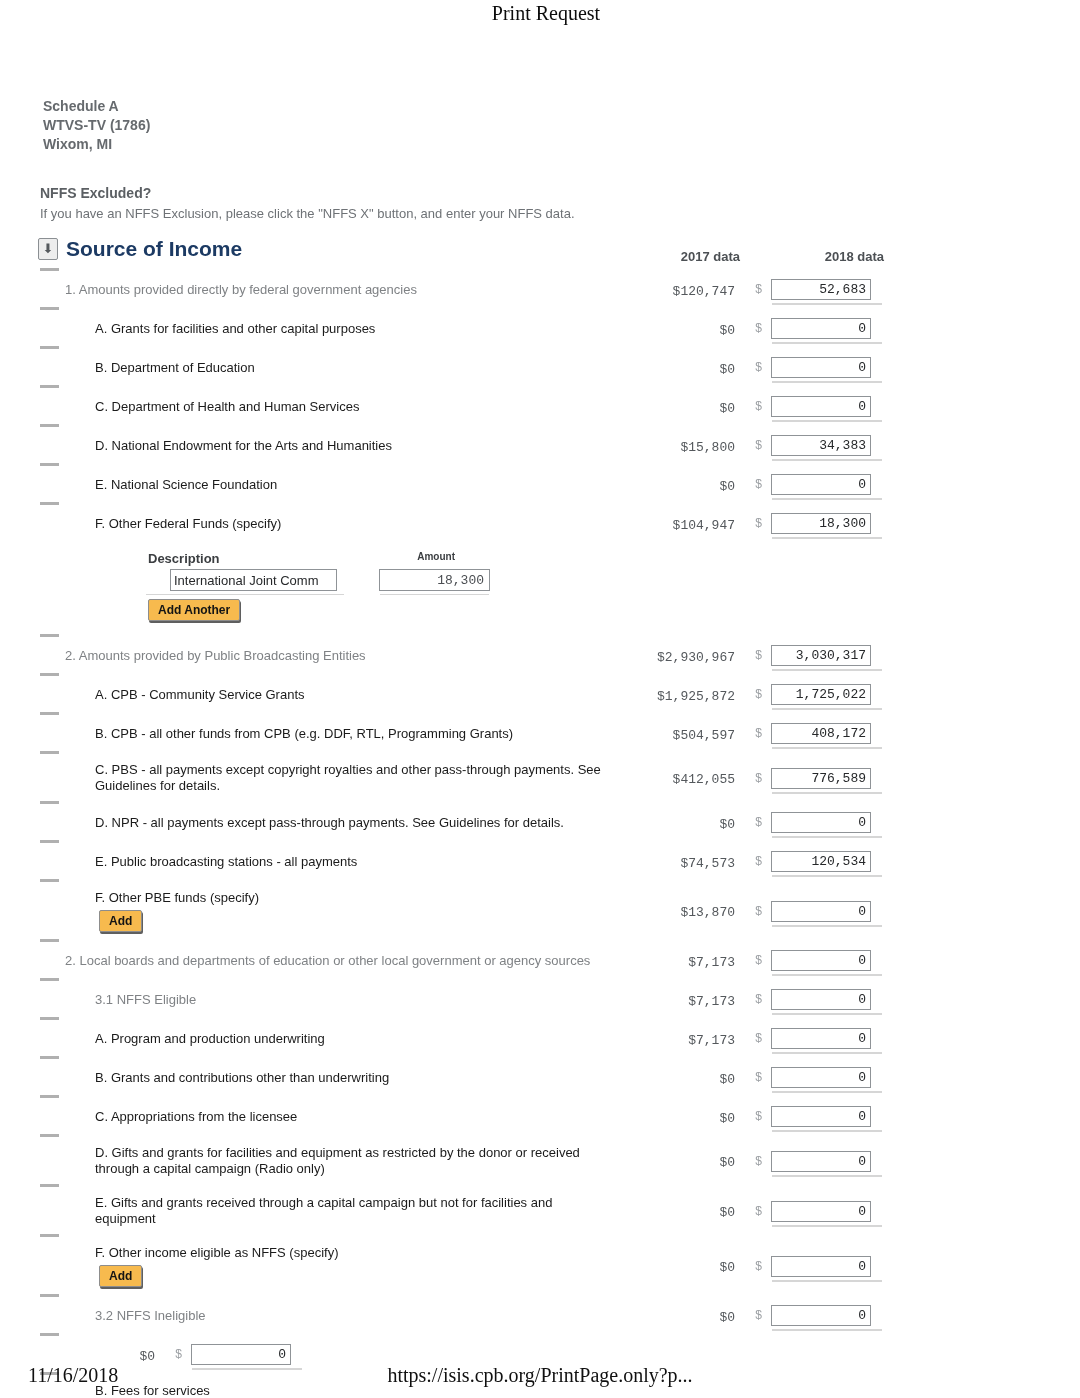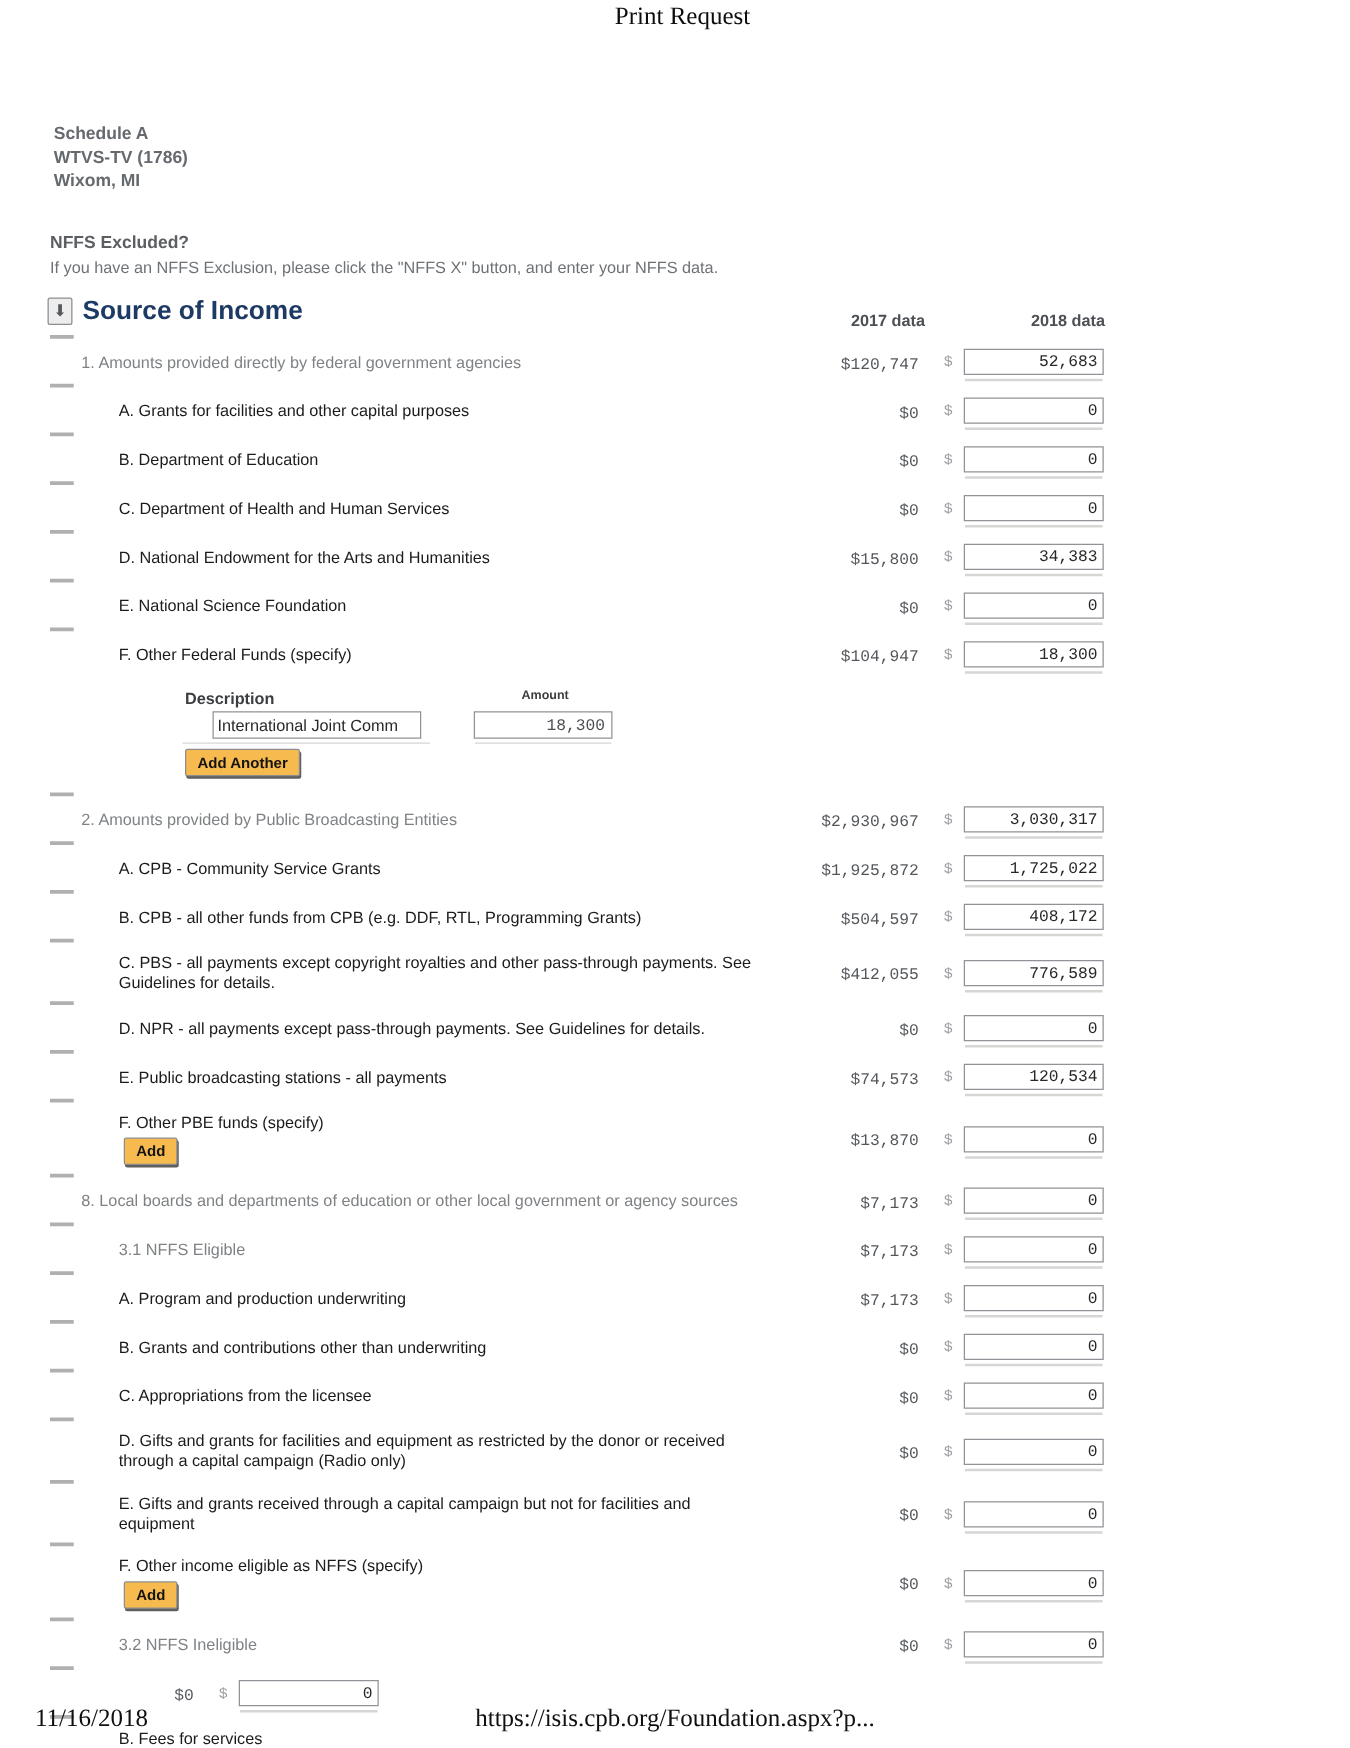--- a/index.html
+++ b/index.html
@@ -36,21 +36,21 @@
   .v2017 {
     width:125px; text-align:right; padding-top:3px;
     font-family:"Liberation Mono","DejaVu Sans Mono",monospace; font-size:13px; color:#54585c;
   }
   .dollar {
     width:16px; margin-left:20px; padding-top:1px; text-align:left;
     font-family:"Liberation Mono","DejaVu Sans Mono",monospace; font-size:12px; color:#9a9ea2;
   }
   .inwrap { position:relative; width:112px; }
   input.amt {
-    width:112px; height:21px; border:1px solid #8f9397; background:#fff;
+    width:100px; height:21px; border:1px solid #8f9397; background:#fff;
     font-family:"Liberation Mono","DejaVu Sans Mono",monospace; font-size:13px; color:#26282a;
     text-align:right; padding:1px 4px; display:block;
   }
   .inwrap::after { content:''; position:absolute; left:1px; right:1px; bottom:-5px; border-top:2px solid #d6d6d6; }
   .btn {
     display:inline-block; background:#f7ba4e; border:1px solid #8d8d8d; border-radius:2px;
     box-shadow:1px 2px 0 #5f5f5f; font-family:"Liberation Sans","DejaVu Sans",sans-serif;
     font-weight:bold; font-size:12px; color:#141414; padding:3px 9px; margin:4px 0 0 4px; cursor:pointer;
   }
   .subtable { margin:-1px 0 24px 115px; display:none; }
@@ -245,21 +245,21 @@
         <span class="dash"></span>
         <div class="label"><span>F. Other PBE funds (specify)</span><br><button class="btn">Add</button></div>
         <div class="v2017">$13,870</div>
         <div class="dollar">$</div>
         <div class="inwrap">
           <input type="text" class="amt" value="0" style="">
         </div>
       </div>
       <div class="row n gap">
         <span class="dash"></span>
-        <div class="label"><span>8. Local boards and departments of education or other local government or agency sources</span></div>
+        <div class="label"><span>2. Local boards and departments of education or other local government or agency sources</span></div>
         <div class="v2017">$7,173</div>
         <div class="dollar">$</div>
         <div class="inwrap">
           <input type="text" class="amt" value="0" style="">
         </div>
       </div>
       <div class="row n">
         <span class="dash"></span>
         <div class="label" style="padding-left: 65px;"><span>3.1 NFFS Eligible</span></div>
         <div class="v2017">$7,173</div>
@@ -340,16 +340,16 @@
         </div>
       </div>
       <div class="row l">
         <span class="dash"></span>
         <div class="label"><span>B. Fees for services</span></div>
       </div>
     </div>
 
   <div class="footer">
     <div class="fdate">11/16/2018</div>
-    <div class="furl">https://isis.cpb.org/Foundation.aspx?p...</div>
+    <div class="furl">https://isis.cpb.org/PrintPage.only?p...</div>
   </div>
 
 </div>
 
 </body></html>

